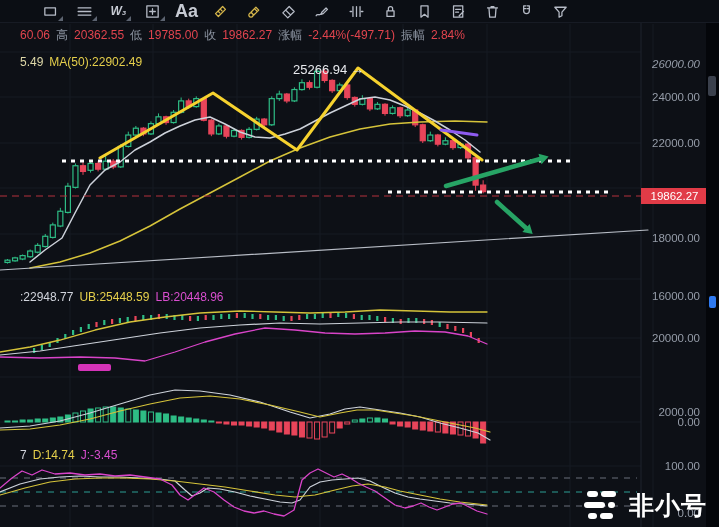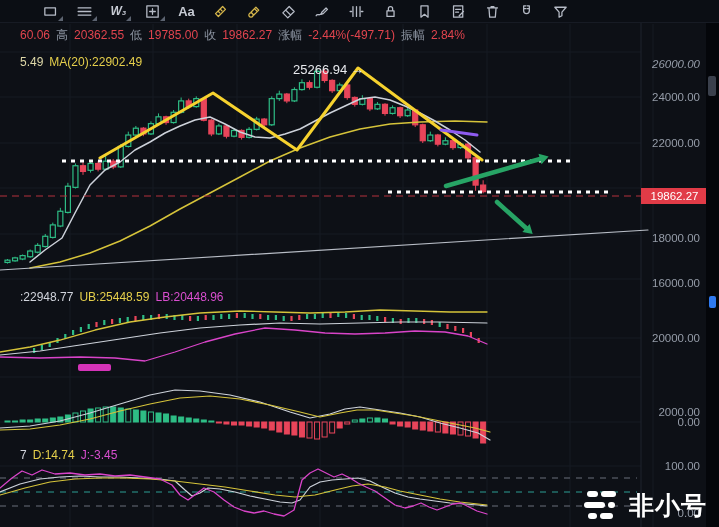--- a/index.html
+++ b/index.html
@@ -9,21 +9,21 @@
   
   #toolbar{position:absolute;left:0;top:0;width:719px;height:22px;background:#0b0e14;
            border-bottom:1px solid #171b24;display:flex;align-items:center;z-index:30;padding-left:48px;}
   .tool{position:relative;width:19px;height:18px;margin:0 7px 0 8px;display:flex;
         align-items:center;justify-content:center;cursor:pointer;flex:0 0 auto;}
   .tool:first-child{margin-left:-7px;}
   .tool svg{width:17px;height:17px;stroke:#b7bcc7;fill:none;stroke-width:1.8;
             stroke-linecap:round;stroke-linejoin:round;}
   .tool.active svg{stroke:#d7b74b;}
   .tool .txt{color:#c6cad3;font-size:12px;font-weight:bold;font-style:italic;}
-  .tool .txt.up{font-style:normal;font-size:13px;text-align:right;}
+  .tool .txt.up{font-style:normal;font-size:18px;text-align:right;}
   .tool .caret{position:absolute;right:-3px;bottom:-1px;width:0;height:0;
                border-left:5px solid transparent;border-bottom:5px solid #5c6370;}
   
   .row{position:absolute;left:20px;white-space:nowrap;font-size:12px;z-index:20;
        letter-spacing:0;}
   .row span{margin-right:6px;}
   .lbl{color:#8b93a0;} .red{color:#e2444e;} .yel{color:#e5cf4b;}
   .wht{color:#d1d4dc;} .mag{color:#d94ecf;} .pale{color:#ded8a8;}
   
   .axlabel{position:absolute;right:19px;width:70px;text-align:right;color:#959ca8;
@@ -436,38 +436,38 @@
         <svg viewBox="0 0 24 24">
           <path d="M4 6h16l-6 7v5l-4 2v-7Z"></path>
         </svg>
       </span>
     </div>
 
   <div class="row" style="top:27px">
     <span class="red">60.06</span><span class="lbl">高</span><span class="red">20362.55</span><span class="lbl">低</span><span class="red">19785.00</span><span class="lbl">收</span><span class="red">19862.27</span><span class="lbl">涨幅</span><span class="red">-2.44%(-497.71)</span><span class="lbl">振幅</span><span class="red">2.84%</span>
   </div>
   <div class="row" style="top:55px">
-    <span class="pale">5.49</span><span class="yel">MA(20):22902.49</span>
+    <span class="pale">5.49</span><span class="yel">MA(50):22902.49</span>
   </div>
   <div class="row" style="top:290px">
     <span class="wht">:22948.77</span><span class="yel">UB:25448.59</span><span class="mag">LB:20448.96</span>
   </div>
   <div class="row" style="top:448px">
     <span class="wht">7</span><span class="yel">D:14.74</span><span class="mag">J:-3.45</span>
   </div>
 
   <div id="peak-label">25266.94 →</div>
   <div id="badge">19862.27</div>
 
   <div id="axis-labels">
       <div class="axlabel" style="top: 58px; font-style: italic;">26000.00</div>
       <div class="axlabel" style="top: 91px;">24000.00</div>
       <div class="axlabel" style="top: 137px;">22000.00</div>
       <div class="axlabel" style="top: 232px;">18000.00</div>
-      <div class="axlabel" style="top: 277px;">16000.00</div>
+      <div class="axlabel" style="top: 290px;">16000.00</div>
       <div class="axlabel" style="top: 332px;">20000.00</div>
       <div class="axlabel" style="top: 371px; margin-top: 35px;">2000.00</div>
       <div class="axlabel" style="top: 416px;">0.00</div>
       <div class="axlabel" style="top: 460px;">100.00</div>
       <div class="axlabel" style="top: 507px;">0.00</div>
     </div>
 
   <div id="scrollstrip">
     <div id="thumb-grey"></div>
     <div id="thumb-blue"></div>

